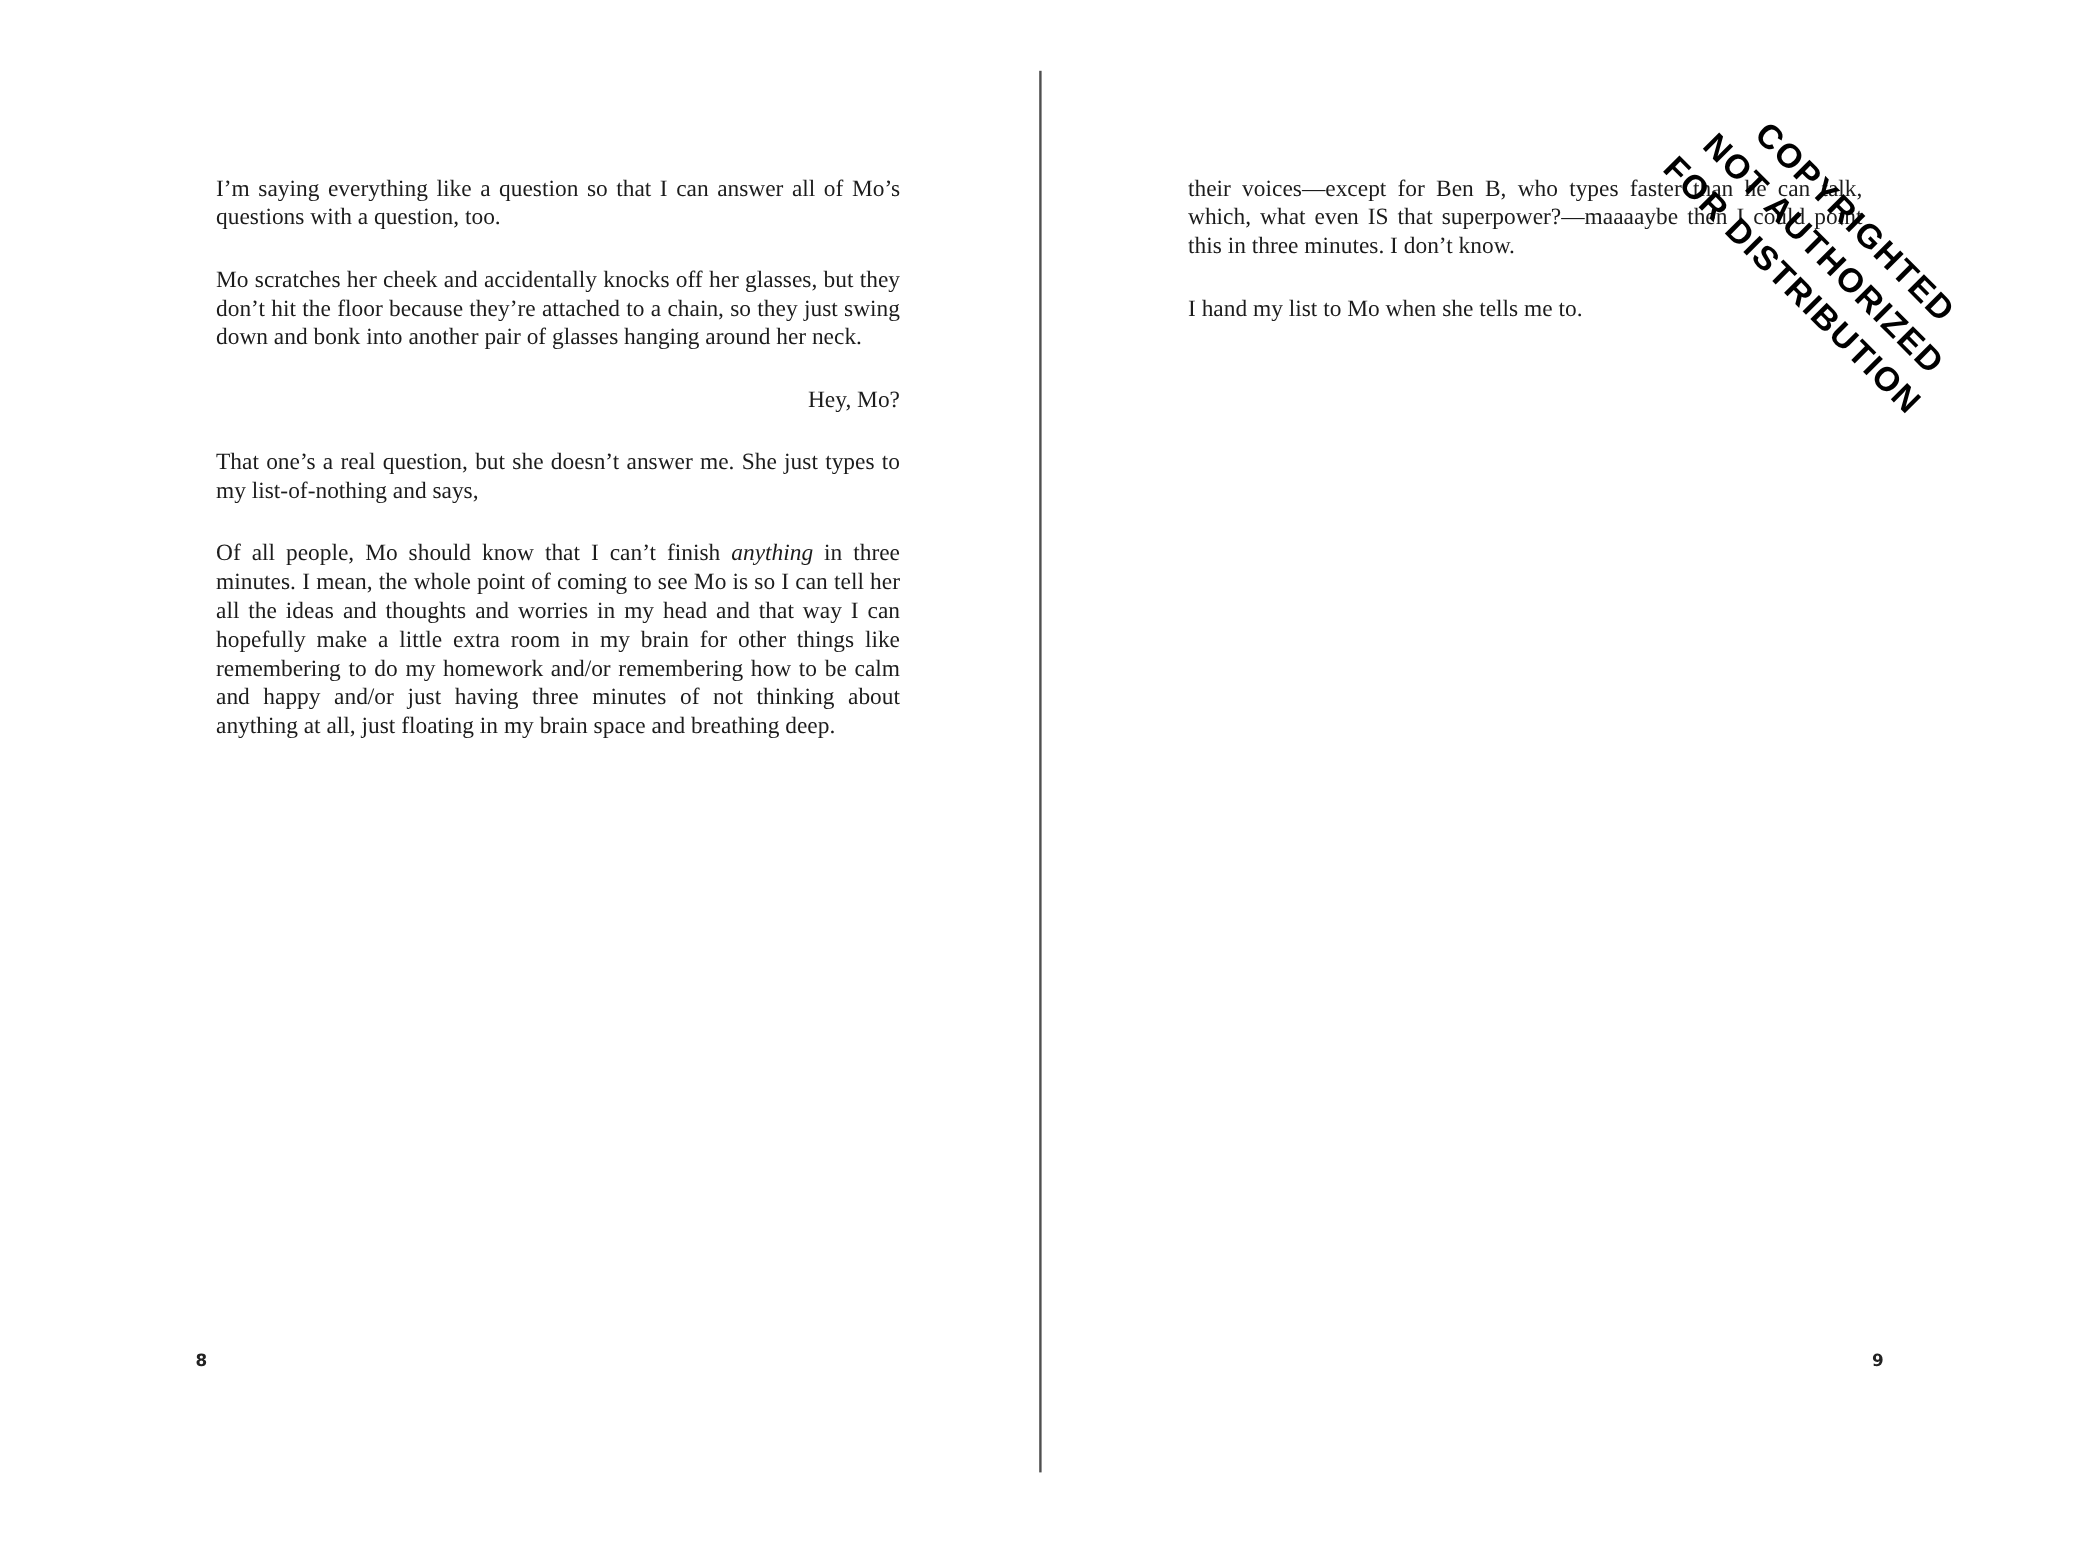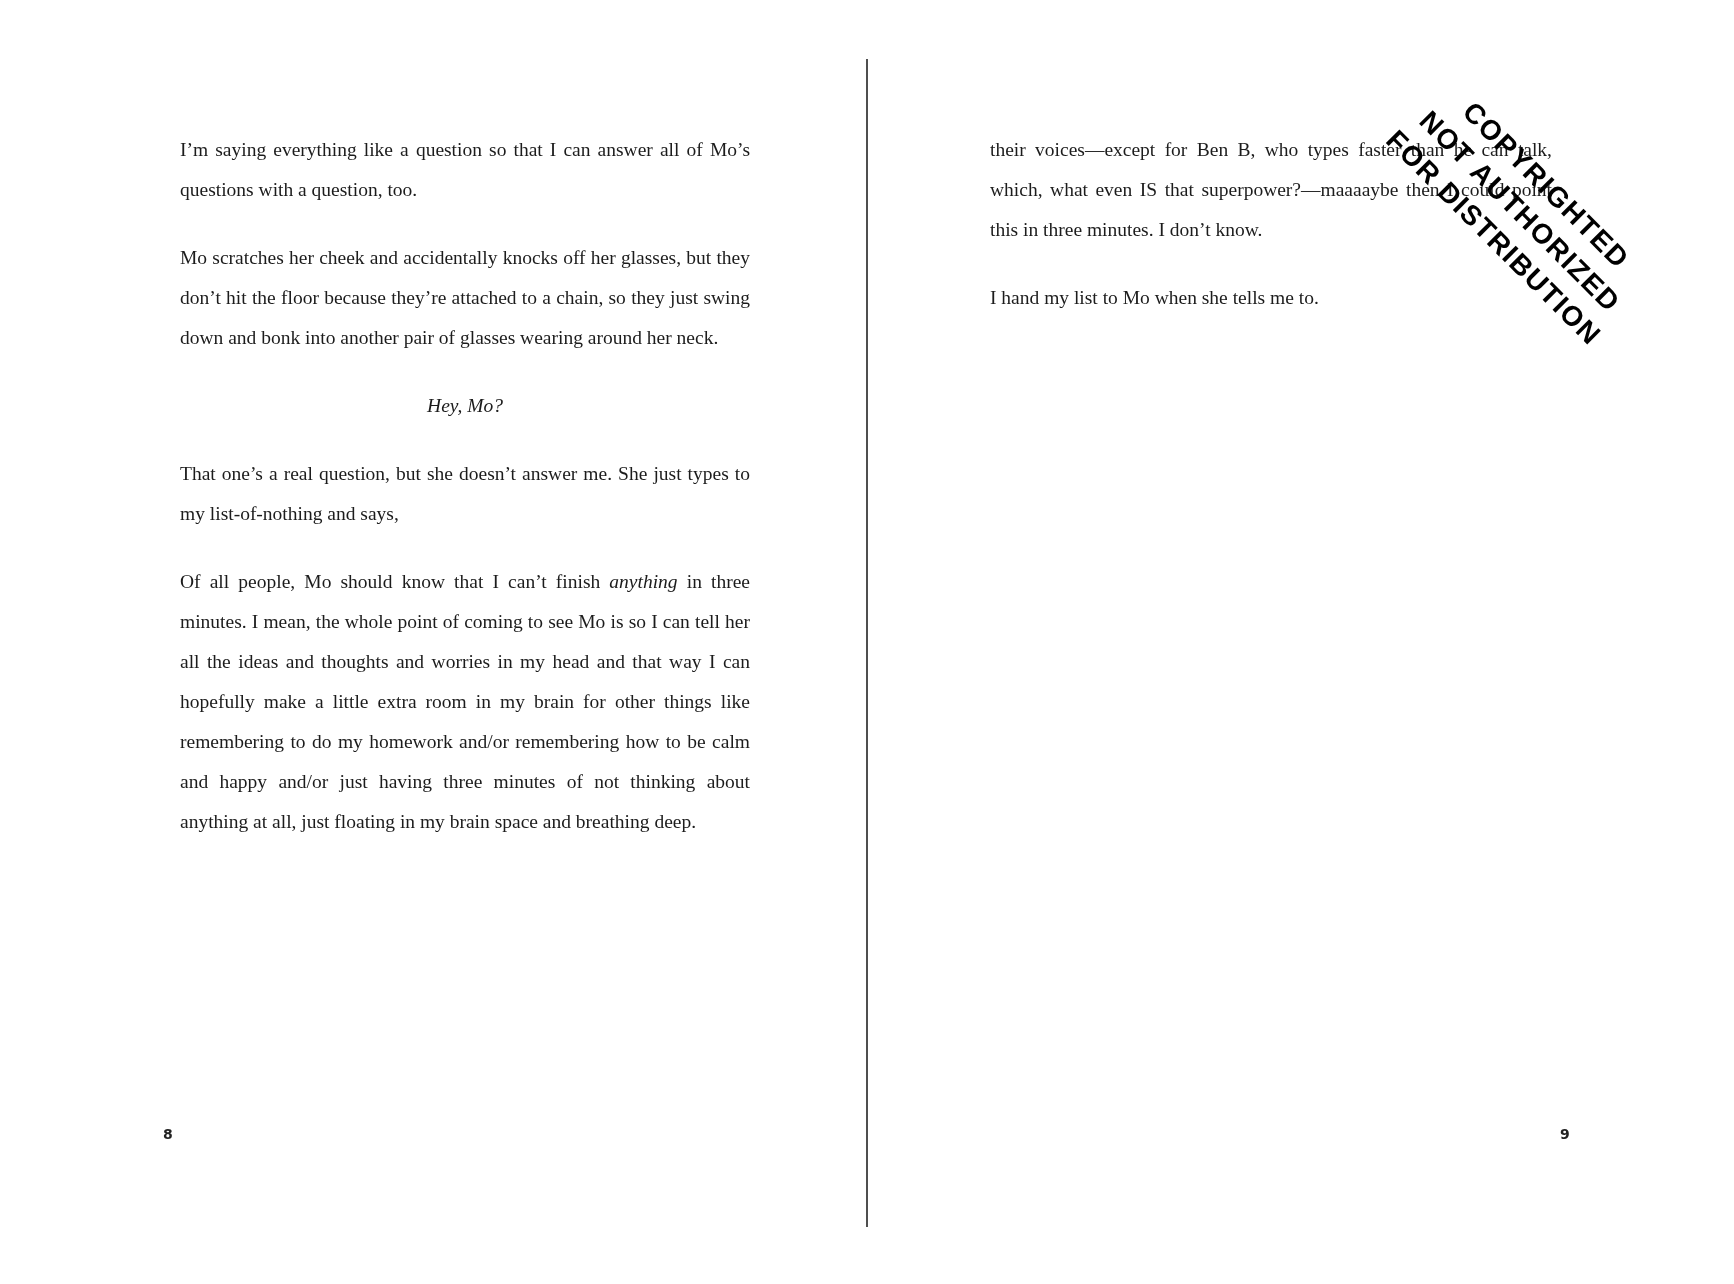--- a/index.html
+++ b/index.html
@@ -18,32 +18,31 @@
   .page-divider {
     position: absolute;
     left: 866px;
     top: 59px;
     width: 2px;
     height: 1168px;
     background: #4f4f4f;
   }
   .page-col {
     position: absolute;
-    top: 130px;
+    top: 146px;
     font-size: 19.5px;
-    line-height: 40px;
+    line-height: 24px;
     text-align: justify;
   }
   .col-left  { left: 180px; width: 570px; }
   .col-right { left: 990px; width: 562px; }
   .page-col p { margin: 0 0 28px 0; }
   .dialogue {
     margin-left: 70px;
-    font-style: italic;
-    text-align: center;
+    text-align: right;
   }
   .dialogue .dline { display: block; }
   em { font-style: italic; }
   .pagenum {
     position: absolute;
     top: 1126px;
     font-family: "DejaVu Sans", sans-serif;
     font-weight: 700;
     font-size: 14px;
     color: #222222;
@@ -68,21 +67,21 @@
     z-index: 5;
   }
 </style>
 </head>
 <body>
 
 <div class="page-divider"></div>
 
 <div class="page-col col-left">
   <p>I’m saying everything like a question so that I can answer all of Mo’s questions with a question, too.</p>
-  <p>Mo scratches her cheek and accidentally knocks off her glasses, but they don’t hit the floor because they’re attached to a chain, so they just swing down and bonk into another pair of glasses wearing around her neck.</p>
+  <p>Mo scratches her cheek and accidentally knocks off her glasses, but they don’t hit the floor because they’re attached to a chain, so they just swing down and bonk into another pair of glasses hanging around her neck.</p>
   <p class="dialogue">
     <span class="dline">Hey, Mo?</span>
   </p>
   <p>That one’s a real question, but she doesn’t answer me. She just types to my list-of-nothing and says,</p>
   <p><span>Of all people, Mo should know that I can’t finish </span><em>anything</em><span> in three minutes. I mean, the whole point of coming to see Mo is so I can tell her all the ideas and thoughts and worries in my head and that way I can hopefully make a little extra room in my brain for other things like remembering to do my homework and/or remembering how to be calm and happy and/or just having three minutes of not thinking about anything at all, just floating in my brain space and breathing deep.</span></p>
 </div>
 
 <div class="page-col col-right">
   <p>their voices—except for Ben B, who types faster than he can talk, which, what even IS that superpower?—maaaaybe then I could point this in three minutes. I don’t know.</p>
   <p>I hand my list to Mo when she tells me to.</p>

